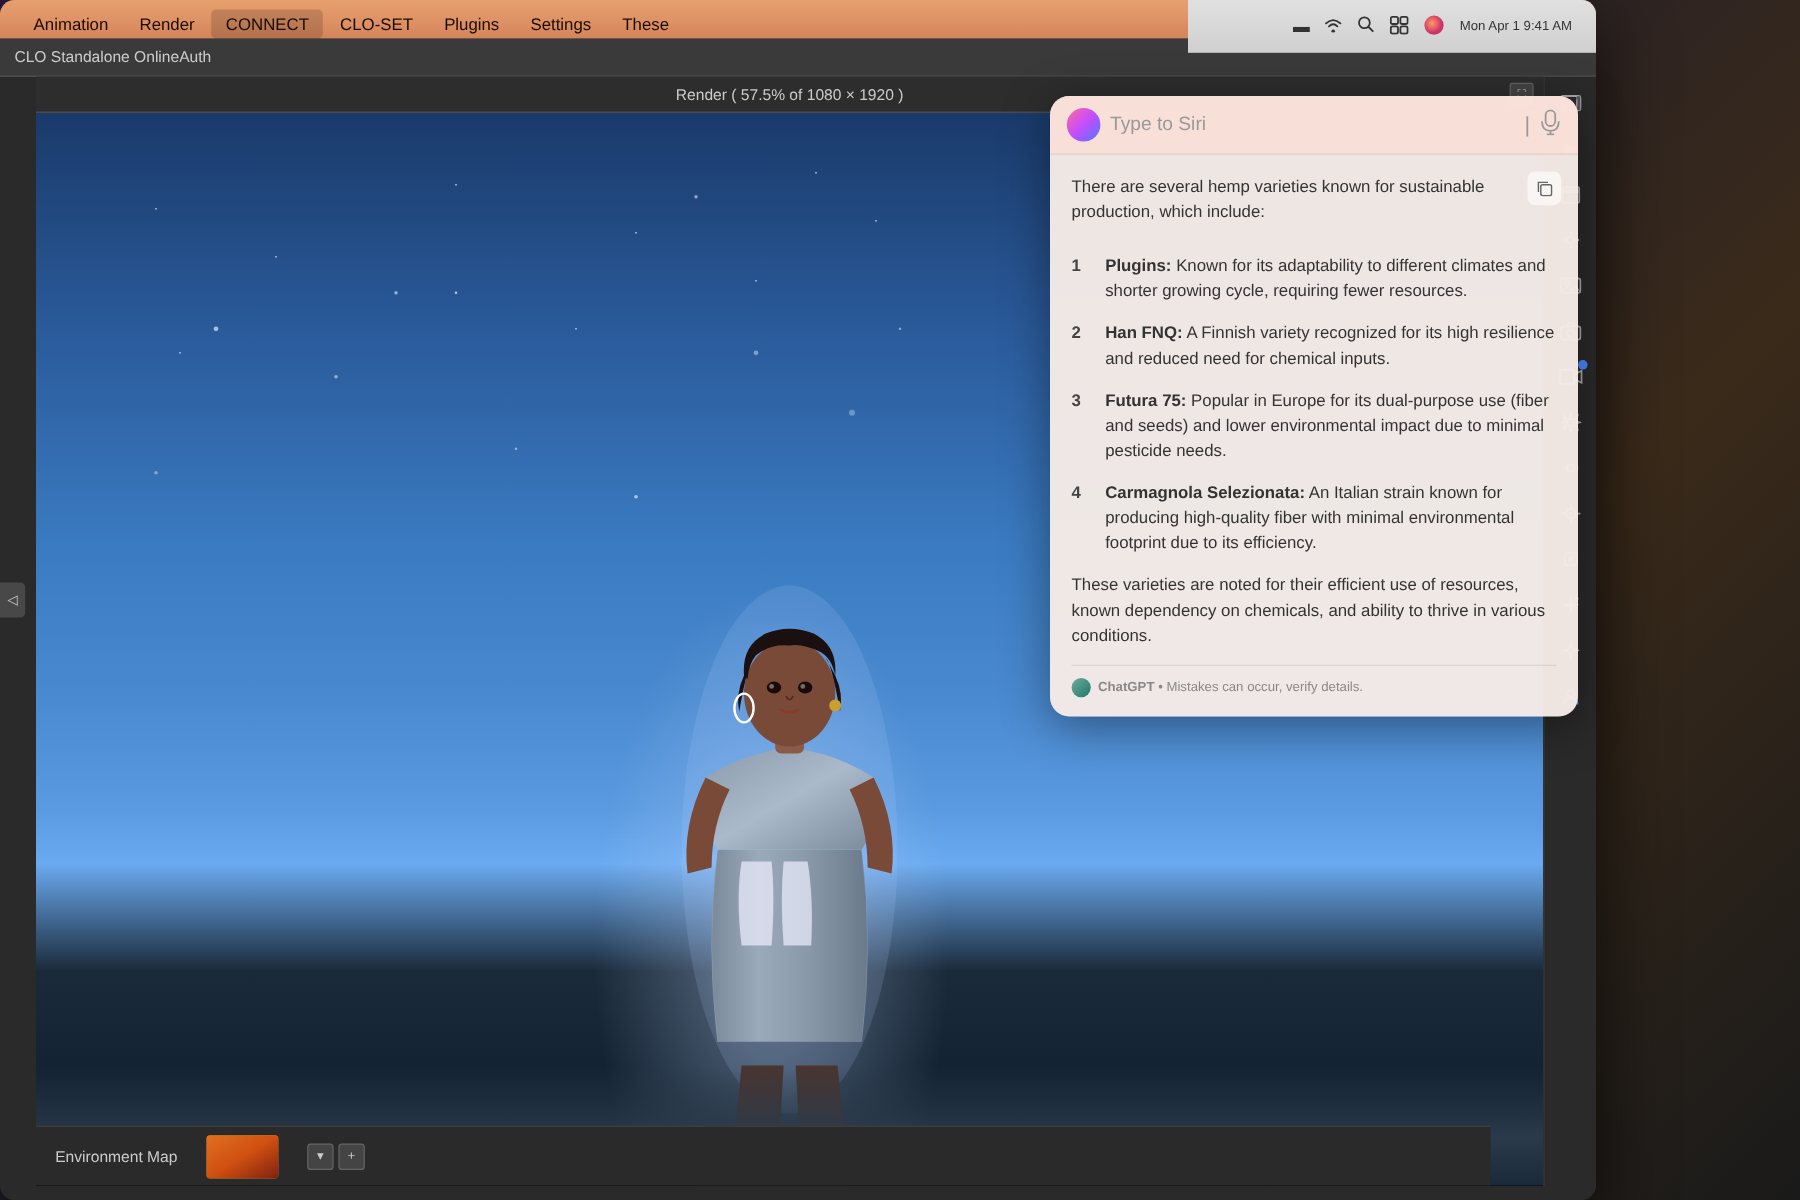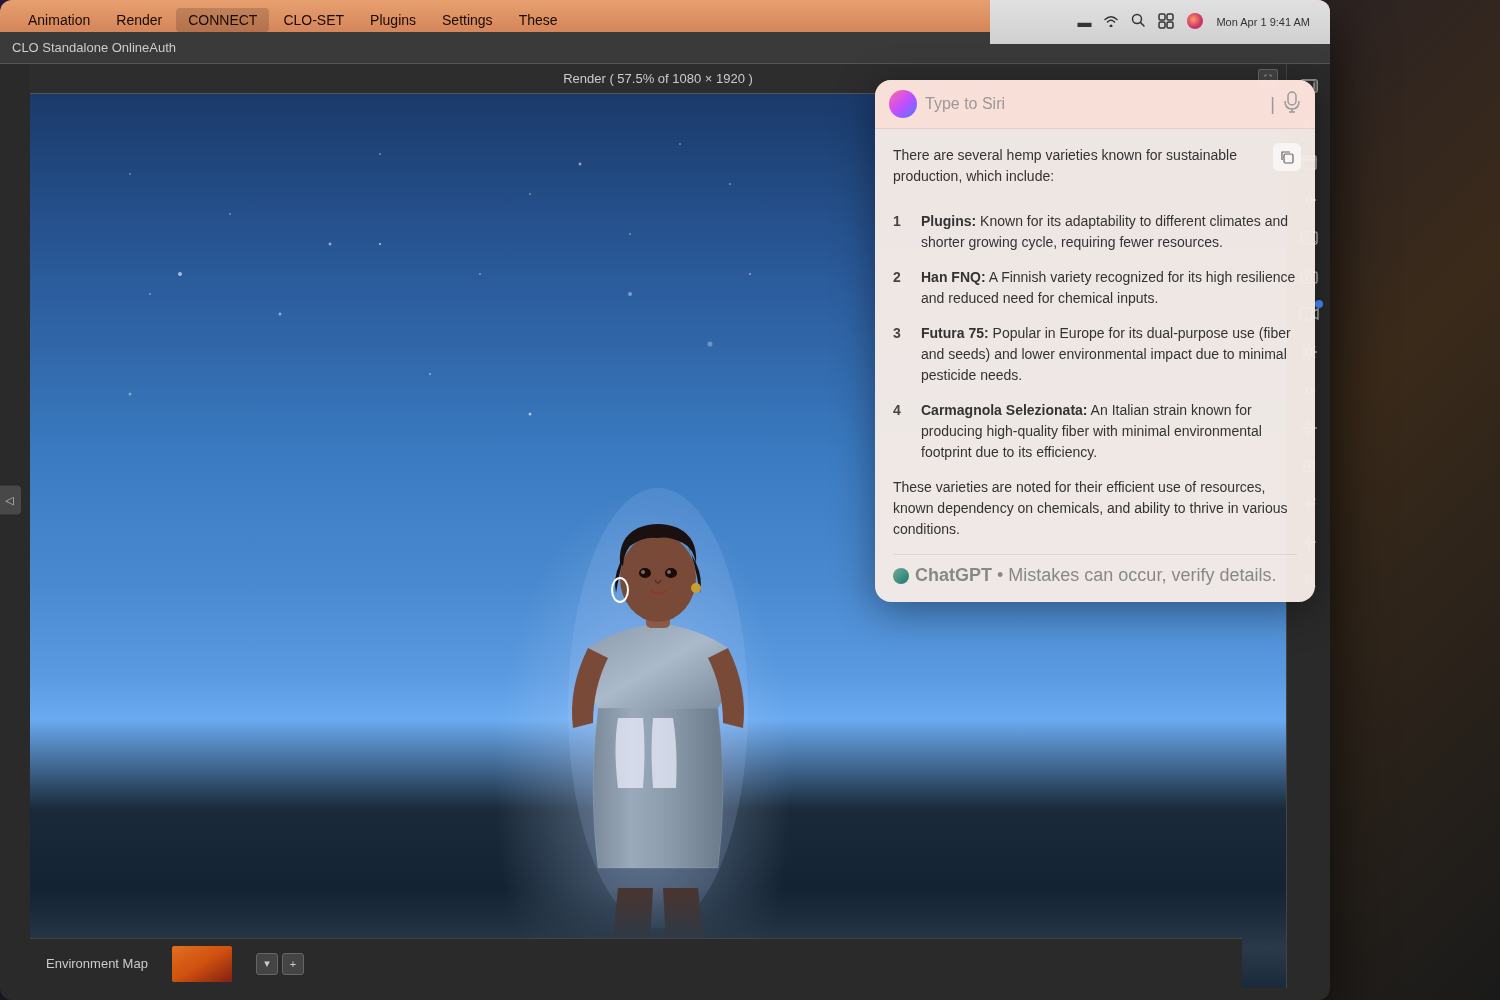--- a/index.html
+++ b/index.html
@@ -381,21 +381,21 @@
 
     .chatgpt-icon {
       width: 16px;
       height: 16px;
       border-radius: 50%;
       background: linear-gradient(135deg, #74aa9c, #1a7a6a);
       flex-shrink: 0;
     }
 
     .siri-footer-text {
-      font-size: 18px;
+      font-size: 11px;
       color: #888;
     }
 
     
     .copy-btn {
       position: absolute;
       top: 14px;
       right: 14px;
       width: 28px;
       height: 28px;

